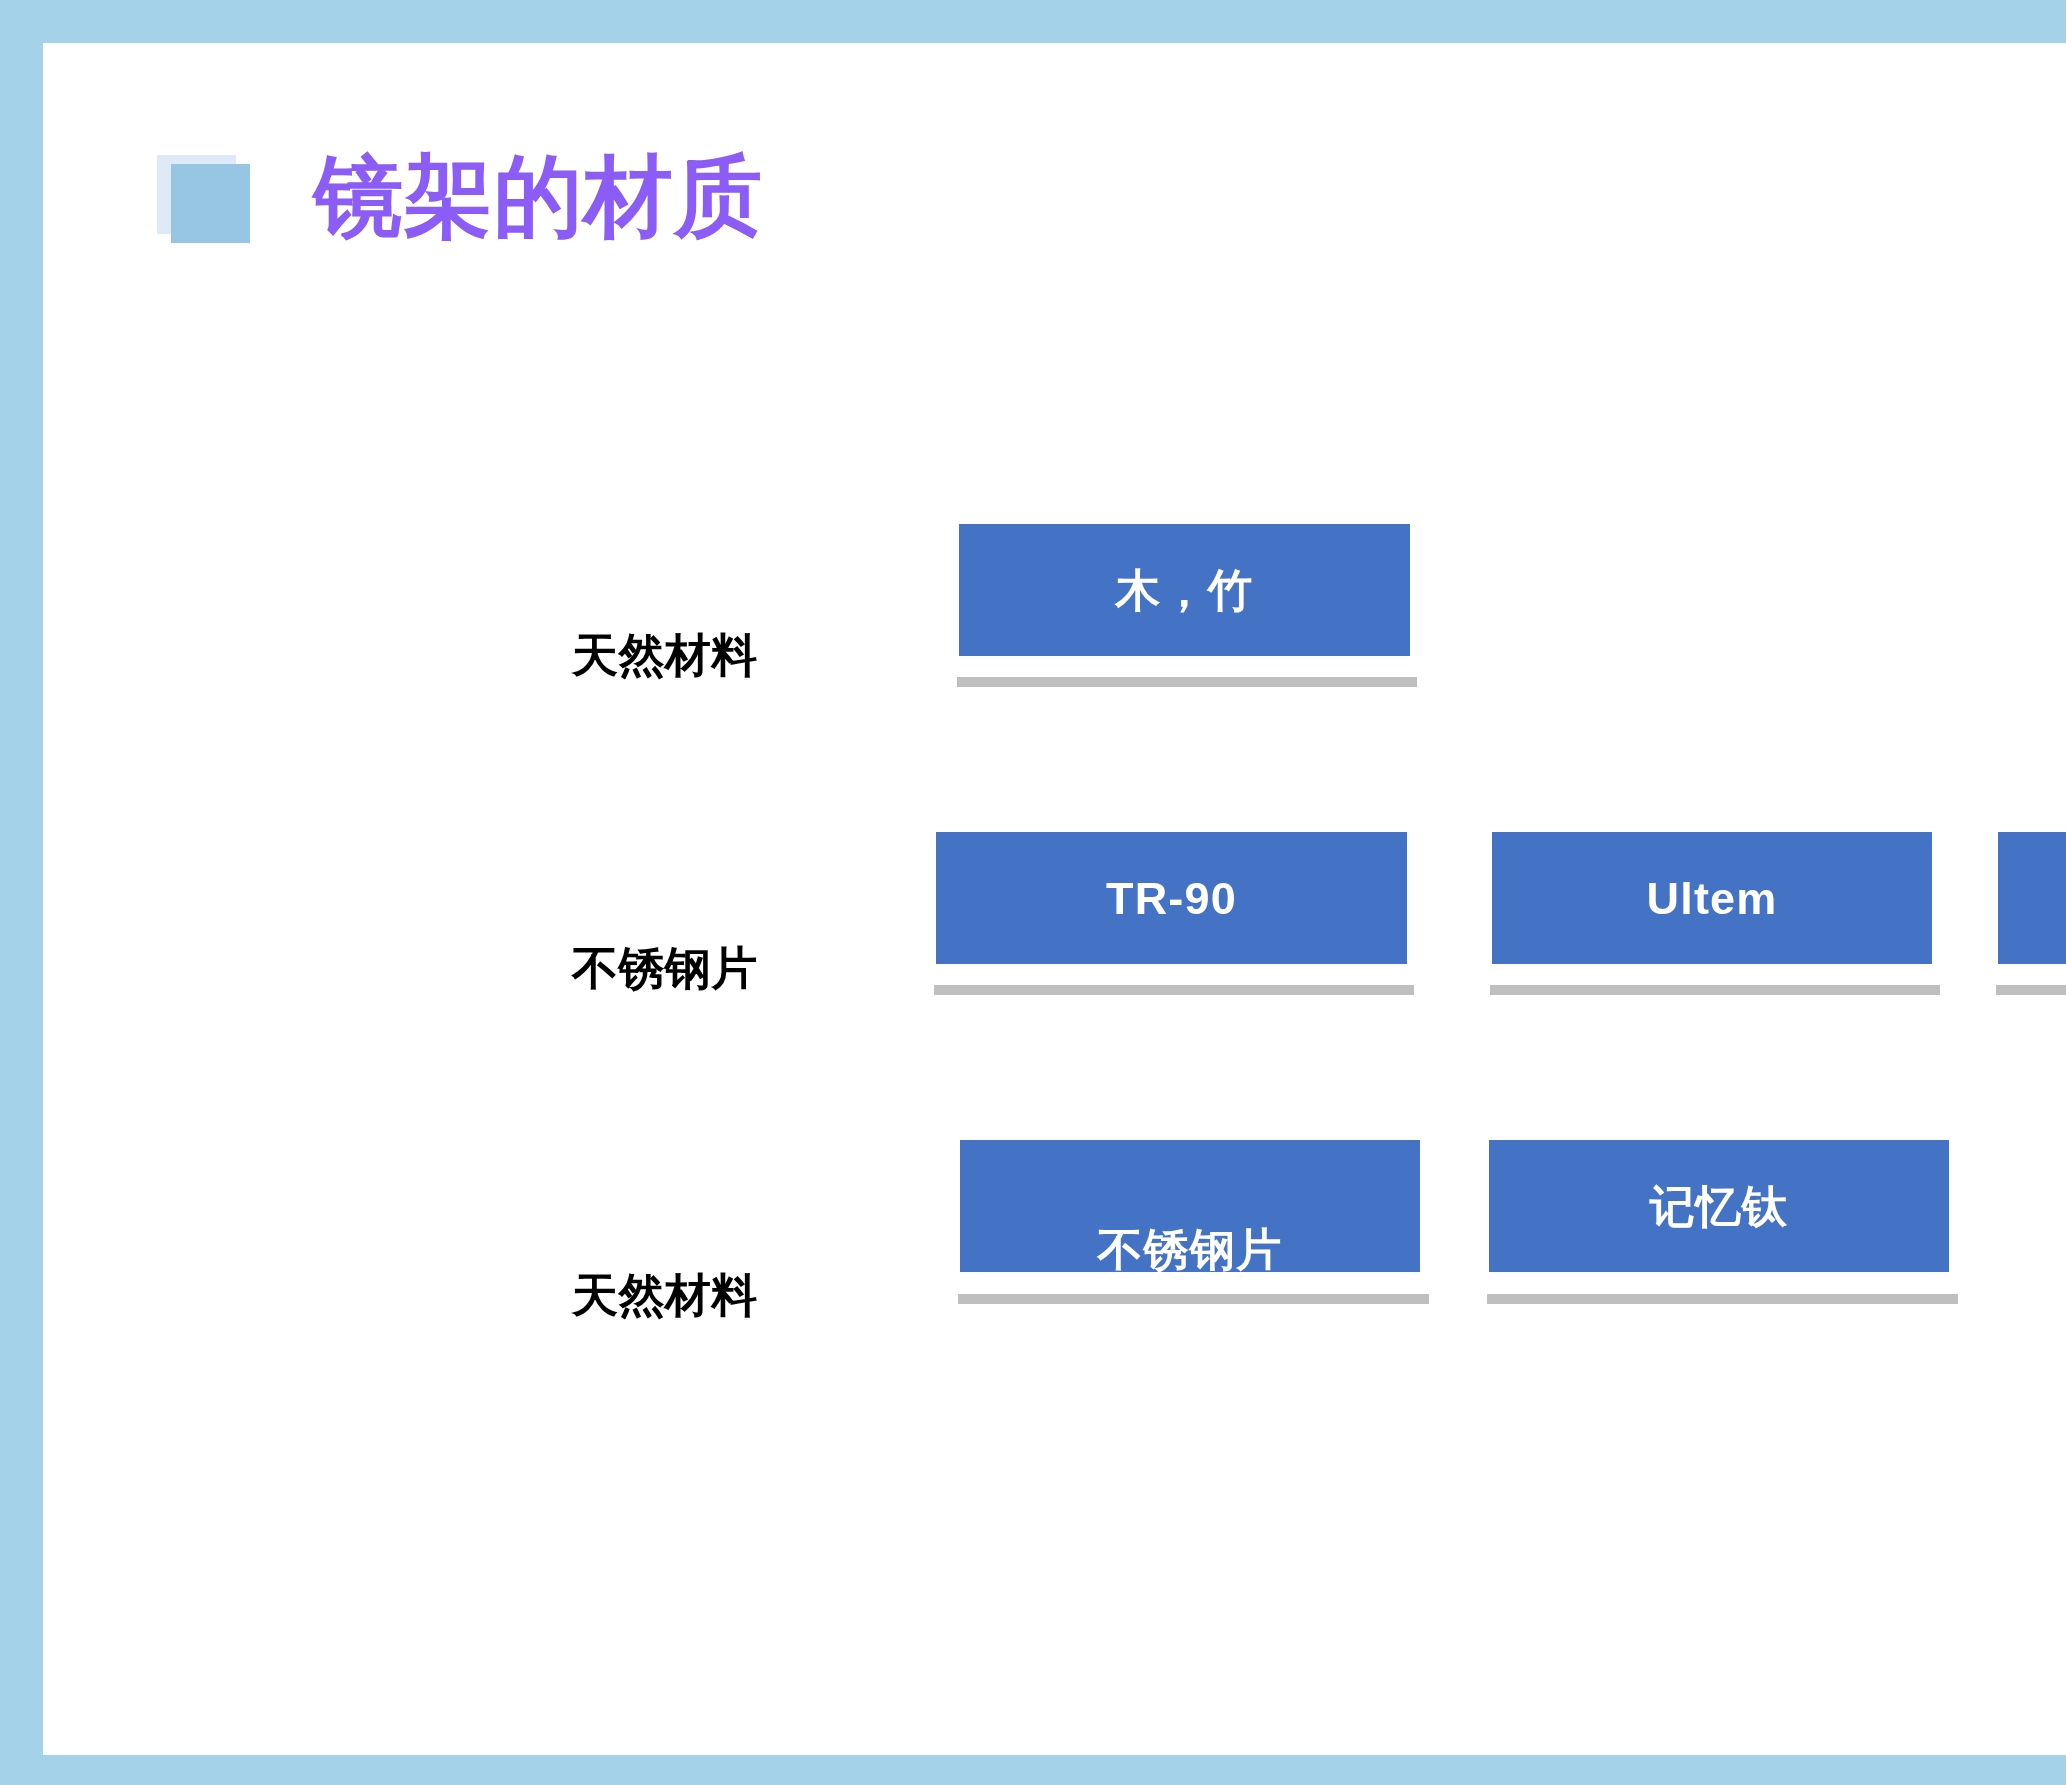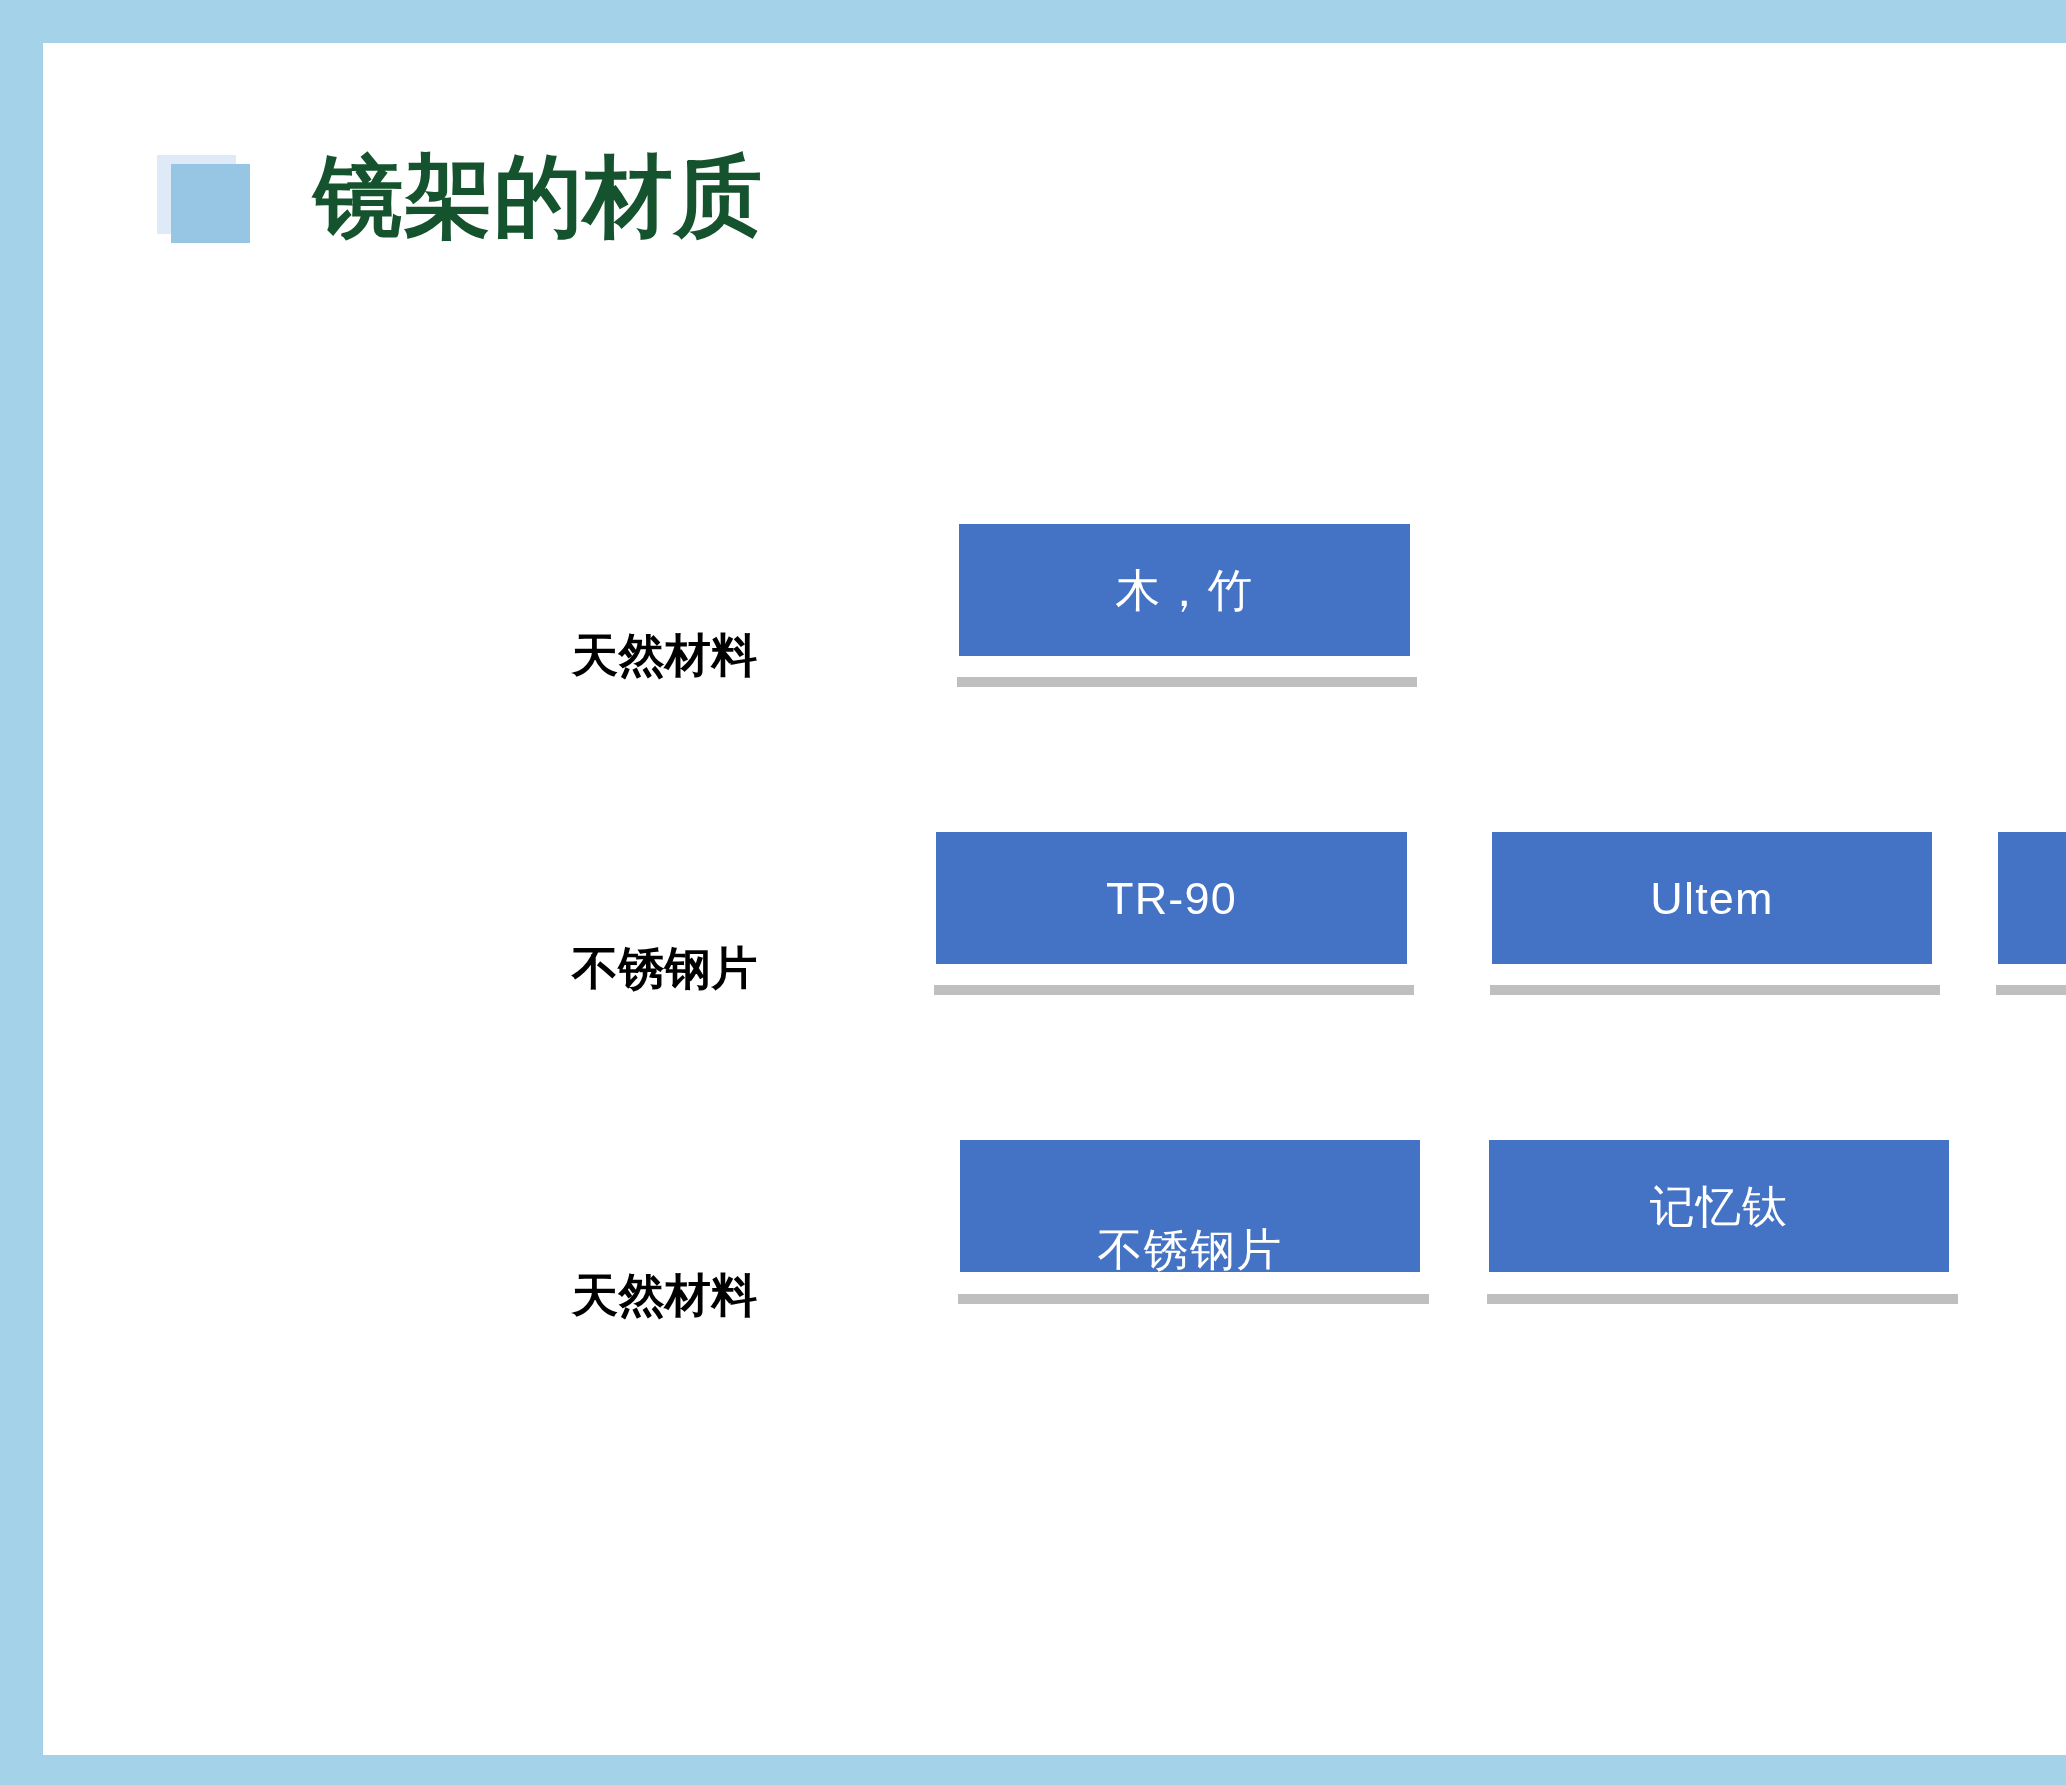--- a/index.html
+++ b/index.html
@@ -59,21 +59,21 @@
     height: 79px;
     background: #97c6e5;
   }
 
   #page-title {
     position: absolute;
     left: 200px;
     top: 35px;
     font-size: 89px;
     font-weight: 700;
-    color: #14532d;
+    color: #8b5cf6;
     line-height: 1.12;
     letter-spacing: 0.8px;
     white-space: nowrap;
   }
 
   
   #matrix {
     position: absolute;
     left: 0;
     top: 0;
@@ -119,21 +119,21 @@
     background: #4472c4;
     border: 2.9px solid #ffffff;
     display: flex;
     align-items: center;
     justify-content: center;
   }
 
   .chip-label {
     color: #ffffff;
     font-size: 45px;
-    font-weight: 400;
+    font-weight: 700;
     letter-spacing: 1.2px;
     white-space: nowrap;
     line-height: 1;
   }
 
   .shadow-bar {
     position: absolute;
     left: 0;
     background: #bfbfbf;
     height: 10px;

